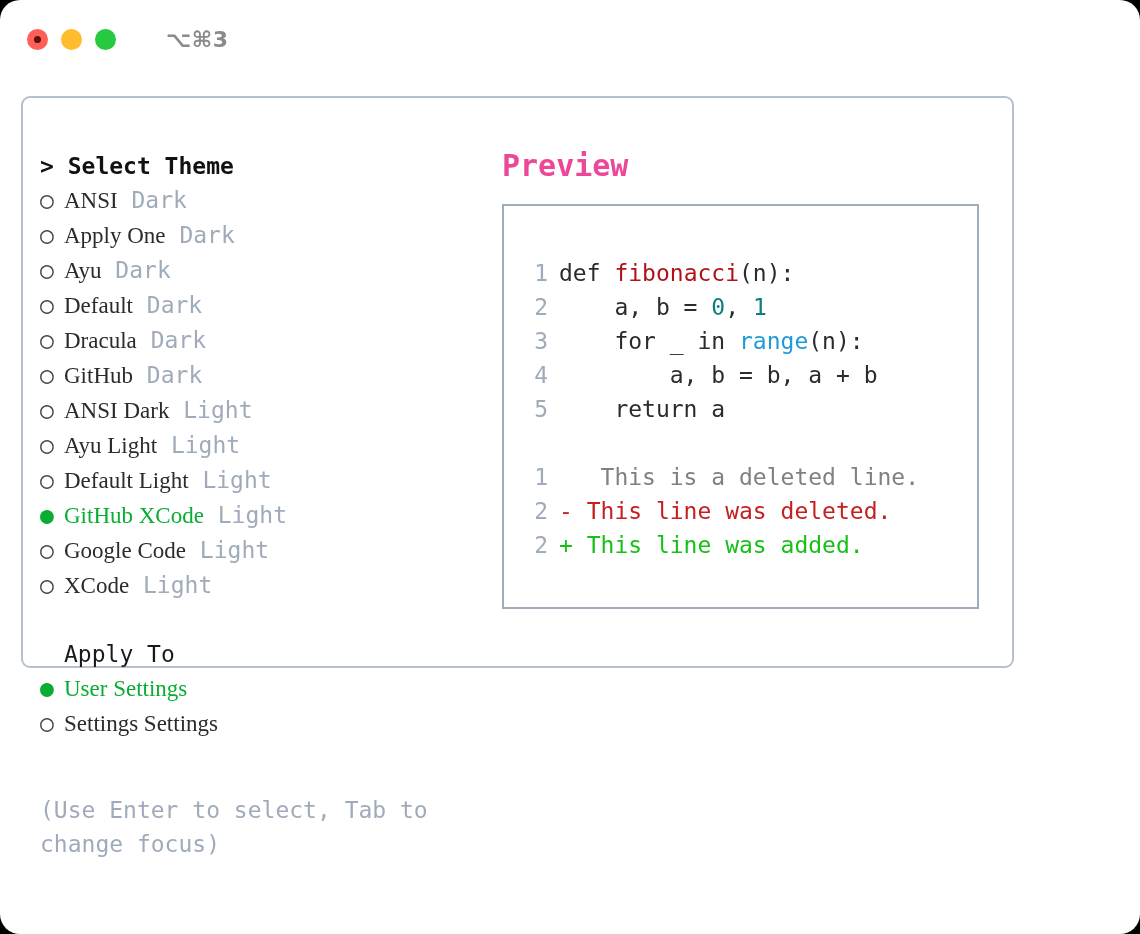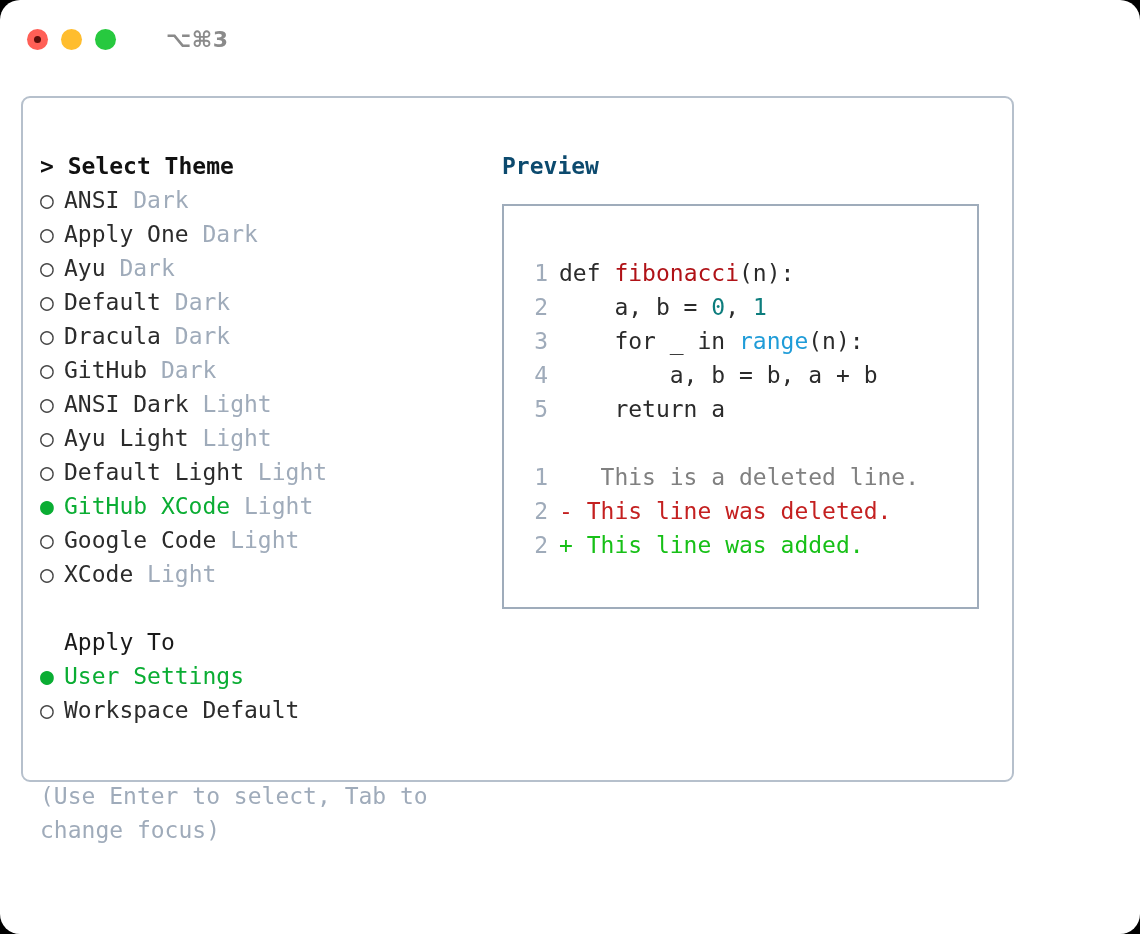--- a/index.html
+++ b/index.html
@@ -66,21 +66,21 @@
     letter-spacing: 0.5px;
     font-family: "DejaVu Sans", "Liberation Sans", sans-serif;
   }
 
   
   .panel {
     position: absolute;
     left: 21px;
     top: 96px;
     width: 993px;
-    height: 686px;
+    height: 572px;
     border: 2px solid #b6c0cc;
     border-radius: 9px;
     box-sizing: border-box;
     background: #ffffff;
   }
 
   .columns {
     position: absolute;
     left: 0; top: 0;
     width: 100%; height: 100%;
@@ -109,21 +109,21 @@
     white-space: pre;
     display: block;
   }
   .marker {
     display: inline-block;
     width: 24px;
     color: #4a4a4a;
   }
   .row.selected .marker { color: #0aad33; }
   .row.selected .name   { color: #0aad33; }
-  .name { color: #2b2b2b; }
+  .name { color: #2b2b2b; font-family: Liberation Serif, serif; }
   .kind { color: #9fabba; }
 
   .section-head {
     font-size: 23px;
     line-height: 34px;
     color: #1a1a1a;
     white-space: pre;
     padding-left: 24px;
   }
 
@@ -139,23 +139,23 @@
   }
 
   
   .right-col {
     position: absolute;
     left: 479px;
     top: 51px;
     width: 490px;
   }
   .preview-title {
-    font-size: 23px;
+    font-size: 30px;
     font-weight: bold;
-    color: #0c4a6e;
+    color: #ec4899;
     line-height: 34px;
     margin-bottom: 0;
   }
   .preview-box {
     margin-top: 21px;
     width: 477px;
     height: 405px;
     border: 2px solid #9facbb;
     box-sizing: border-box;
     background: #ffffff;
@@ -220,21 +220,21 @@
             <div class="row selected"><span class="marker">●</span><span class="name">GitHub XCode</span><span class="kind"> Light</span></div>
             <div class="row"><span class="marker">○</span><span class="name">Google Code</span><span class="kind"> Light</span></div>
             <div class="row"><span class="marker">○</span><span class="name">XCode</span><span class="kind"> Light</span></div>
           </div>
 
         <div class="spacer-lg"></div>
 
         <div class="section-head">Apply To</div>
         <div id="apply-rows">
             <div class="row selected"><span class="marker">●</span><span class="name">User Settings</span></div>
-            <div class="row"><span class="marker">○</span><span class="name">Workspace Default</span></div>
+            <div class="row"><span class="marker">○</span><span class="name">Settings Settings</span></div>
           </div>
 
         <div class="hint">(Use Enter to select, Tab to change focus)</div>
       </div>
 
       <div class="right-col">
         <div class="preview-title">Preview</div>
         <div class="preview-box">
           <div id="code-block">
               <div class="code-line"><span class="ln">1</span><span class="kw">def </span><span class="fn">fibonacci</span><span class="kw">(n):</span></div>

